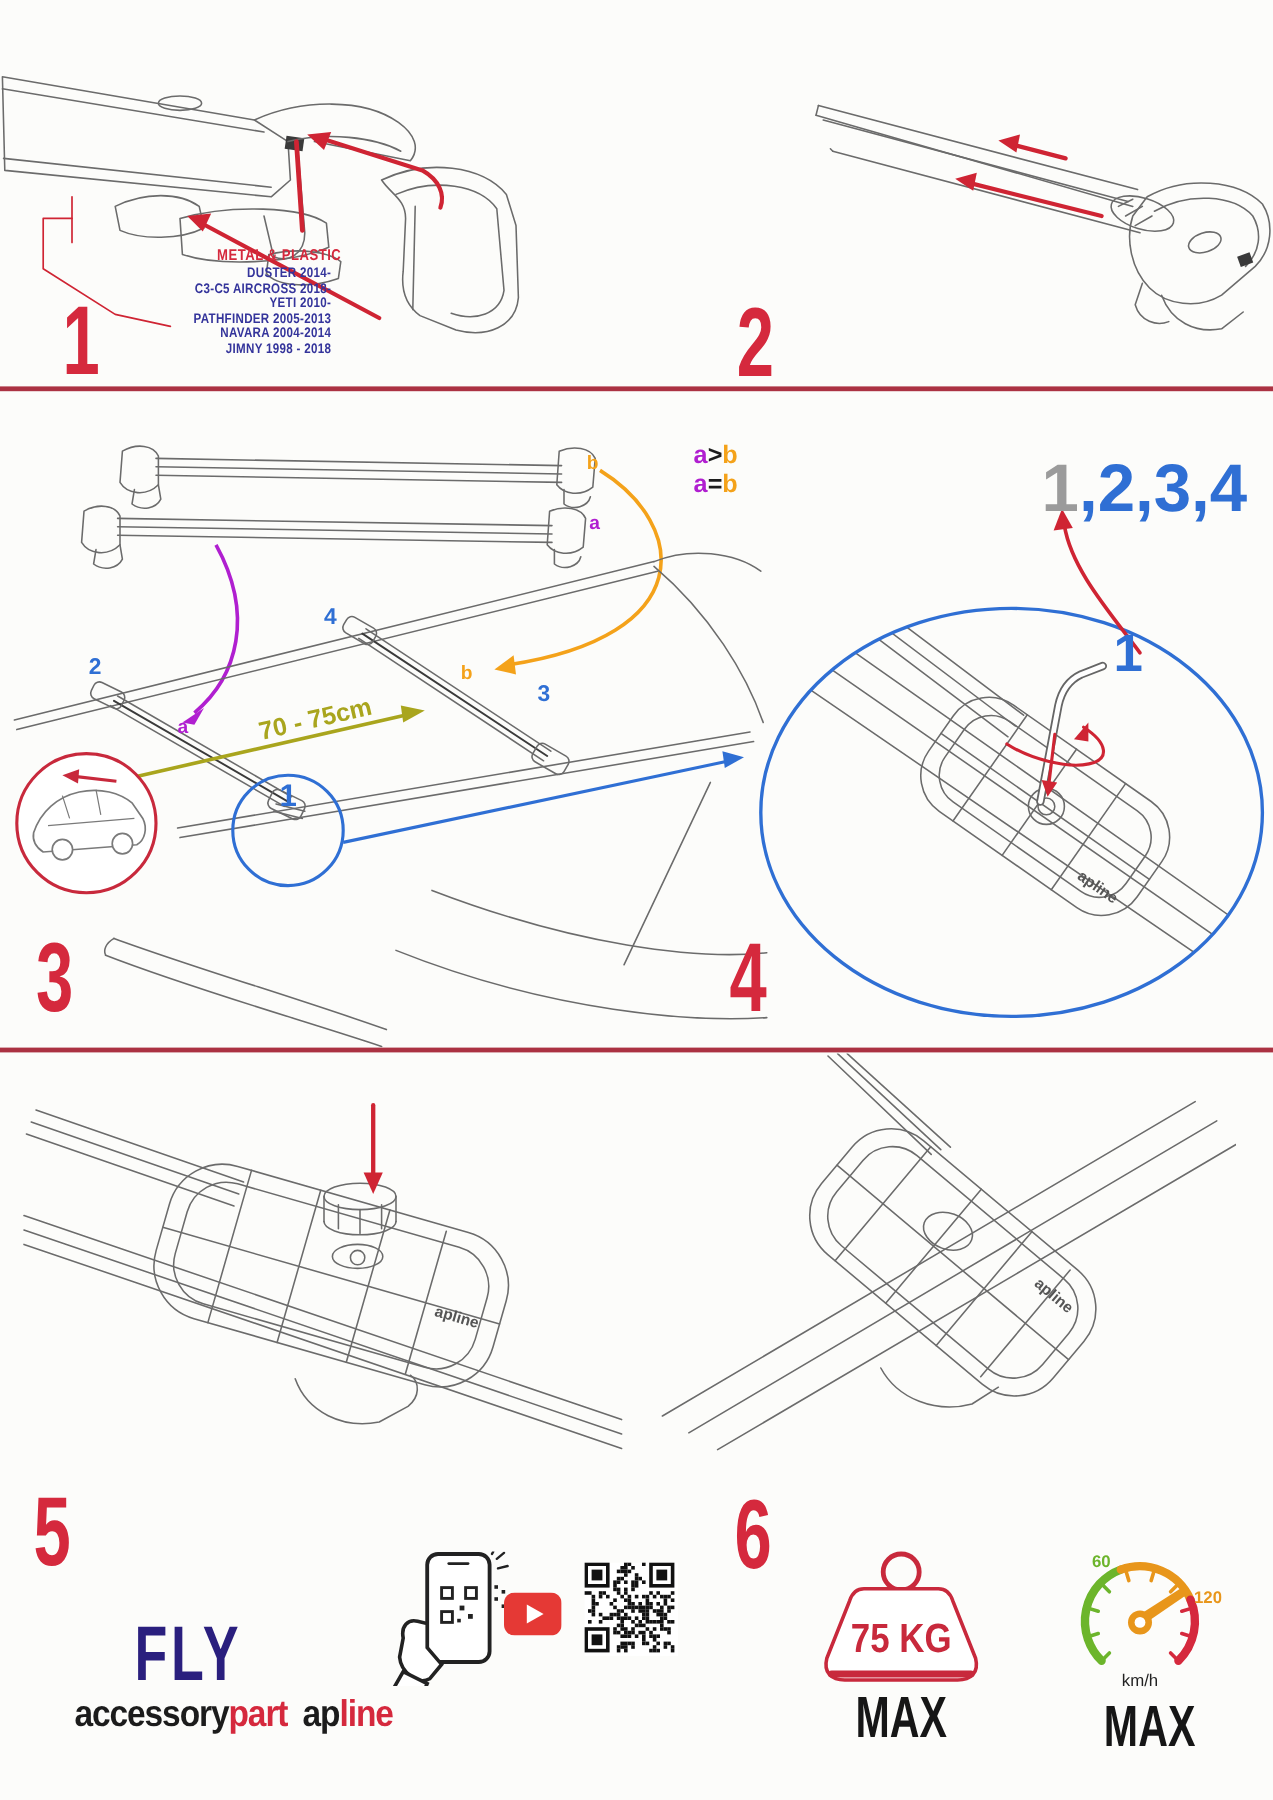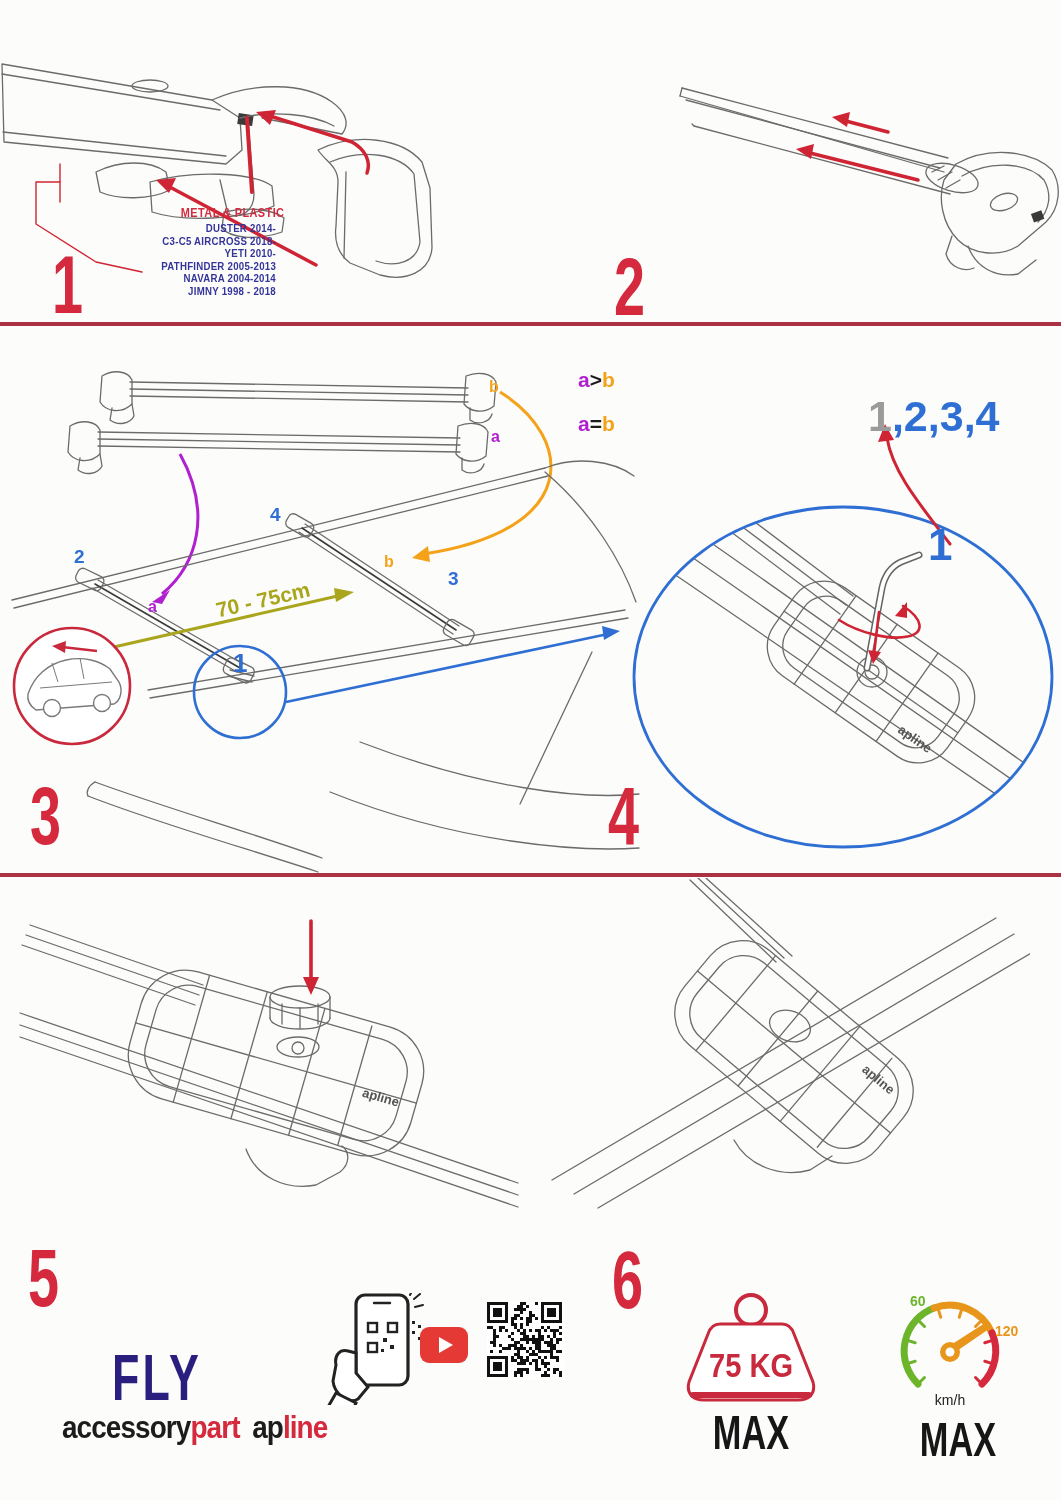--- a/index.html
+++ b/index.html
@@ -11,21 +11,21 @@
   .divider{position:absolute;left:0;width:1061px;height:4px;background:#ab3242;}
   .cond{transform:scaleX(0.84);transform-origin:left top;}
   .material{color:#d5293d;font-weight:700;font-size:13px;letter-spacing:0.5px;}
   .models{color:#34349b;font-weight:700;font-size:11.5px;line-height:12.5px;text-align:right;letter-spacing:0.3px;}
   .rel{font-size:21px;font-weight:700;letter-spacing:0px;}
   .rel .pa{color:#b01fd0;} .rel .op{color:#1c1c1c;} .rel .pb{color:#f4a21a;}
   .lblb{color:#f4a21a;font-weight:700;font-size:16px;}
   .lbla{color:#b01fd0;font-weight:700;font-size:16px;}
   .lblblue{color:#2f6fd4;font-weight:700;font-size:19px;}
   .dim{color:#a9a51d;font-weight:700;font-size:21px;white-space:nowrap;}
-  .seq{font-size:43px;font-weight:700;letter-spacing:0px;white-space:nowrap;margin-top:18px;}
+  .seq{font-size:56px;font-weight:700;letter-spacing:0px;white-space:nowrap;}
   .seq .g{color:#9b9b9b;} .seq .b{color:#2f6fd4;}
   .callout1{color:#2f6fd4;font-weight:700;font-size:44px;}
   .fly{color:#2a1f7e;font-weight:700;font-size:56px;letter-spacing:4px;
        transform:scaleY(1.15) scaleX(0.8);transform-origin:left top;}
   .brandline{font-size:31px;font-weight:700;letter-spacing:-1px;white-space:nowrap;
              transform:scaleX(0.9);transform-origin:left top;}
   .brandline .k{color:#1c1c1c;} .brandline .r{color:#d5293d;}
   .maxlbl{color:#161616;font-weight:700;font-size:44px;text-align:center;
           transform:scaleY(1.1) scaleX(0.78);transform-origin:center top;}
   svg{display:block;}
@@ -163,21 +163,21 @@
       <circle cx="102" cy="351" r="8.5" fill="#fff" stroke="#7a7a7a" stroke-width="1.4"></circle>
       <path d="M97,299 L62,295" fill="none" stroke="#c8293c" stroke-width="2.6"></path>
       <polygon points="52,294 66,289 65,301" fill="#c8293c"></polygon>
     </g>
   </svg>
   <div class="abs lblb" style="left:489px;top:378px">b</div>
   <div class="abs lbla" style="left:491px;top:428px">a</div>
   <div class="abs rel" style="left:578px;top:368px">
     <span class="pa">a</span><span class="op">&gt;</span><span class="pb">b</span>
   </div>
-  <div class="abs rel" style="left:578px;top:412px">
+  <div class="abs rel" style="left:578px;top:392px">
     <span class="pa">a</span><span class="op">=</span><span class="pb">b</span>
   </div>
   <div class="abs lblblue" style="left:74px;top:546px">2</div>
   <div class="abs lblblue" style="left:270px;top:504px">4</div>
   <div class="abs lblb" style="left:384px;top:553px">b</div>
   <div class="abs lblblue" style="left:448px;top:568px">3</div>
   <div class="abs lbla" style="left:148px;top:598px">a</div>
   <div class="abs dim" style="left:168px;top:588px;width:190px;text-align:center;transform:rotate(-13deg)">70 - 75cm</div>
   <div class="abs lblblue" style="left:233px;top:648px;font-size:26px">1</div>
   <div class="abs stepnum" style="left:30px;top:774px">3</div>

